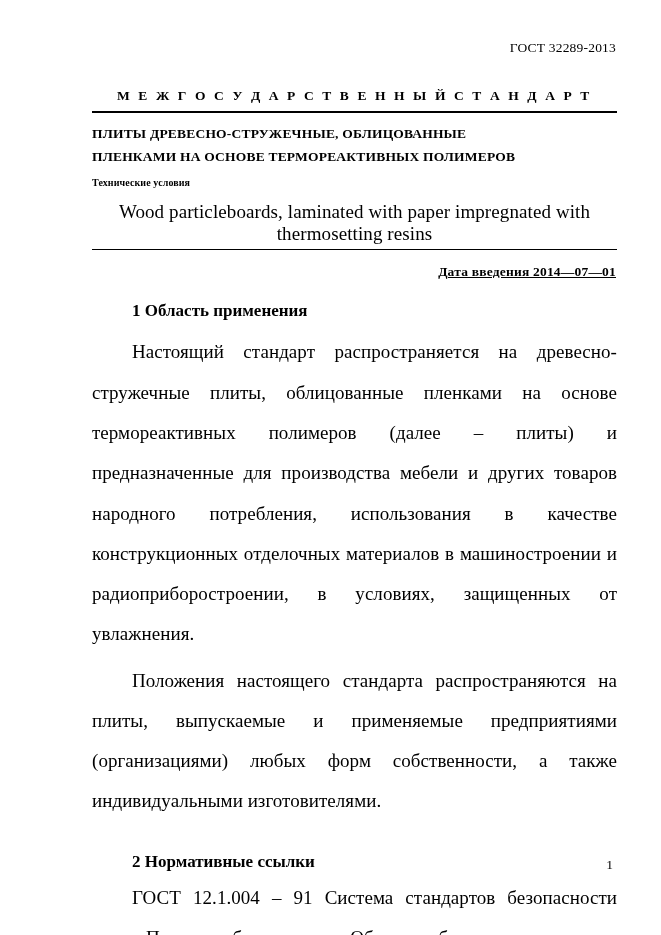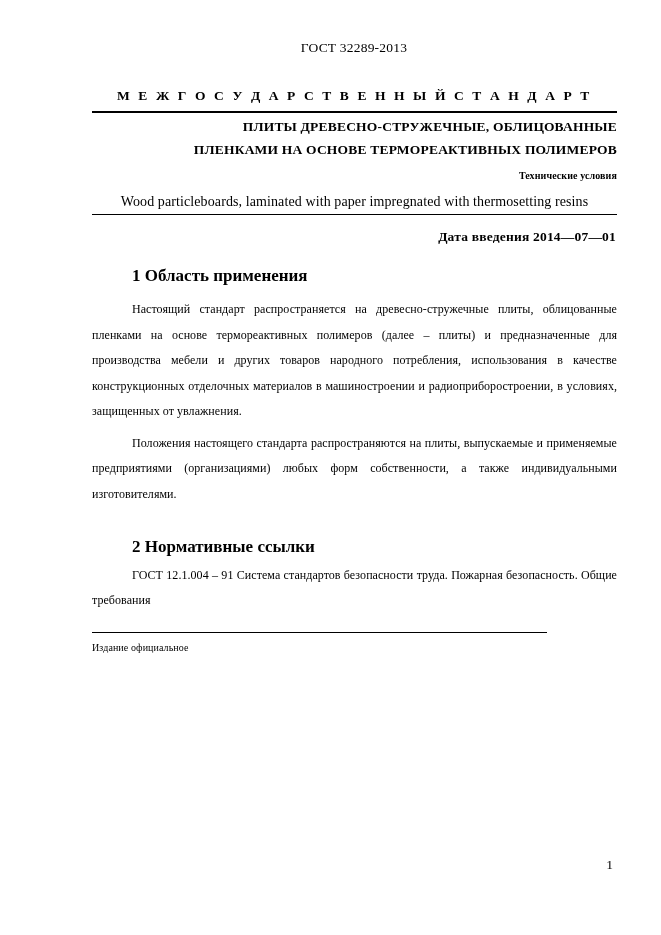--- a/index.html
+++ b/index.html
@@ -18,85 +18,86 @@
   .page {
     position: absolute;
     left: 0;
     top: 0;
     width: 661px;
     height: 935px;
     box-sizing: border-box;
     padding: 38px 44px 30px 92px;
   }
   .doc-code {
-    text-align: center;
+    text-align: right;
     font-size: 13.5px;
     letter-spacing: 0.2px;
     margin: 0 1px 0 0;
     padding-top: 2px;
   }
   .std-title {
     text-align: center;
     font-size: 13.5px;
     font-weight: bold;
     letter-spacing: 2.6px;
     margin-top: 32px;
     margin-bottom: 6px;
   }
   .rule-thick {
     border: 0;
     border-top: 2.2px solid #000;
     margin: 7px 0 0 0;
   }
   .title-block {
-    text-align: right;
-    margin-top: 2px;
+    text-align: left;
+    margin-top: 9px;
   }
   .title-line {
     font-size: 13.5px;
     font-weight: bold;
     letter-spacing: 0.2px;
     line-height: 1.72;
   }
   .subtitle {
     font-size: 10px;
     font-weight: bold;
     margin-top: 9px;
     letter-spacing: 0.1px;
   }
   .eng-title {
     text-align: center;
-    font-size: 14px;
+    font-size: 19px;
     margin-top: 13px;
     letter-spacing: 0.1px;
   }
   .rule-thin {
     border: 0;
     border-top: 1.4px solid #000;
     margin: 4px 0 0 0;
   }
   .date-line {
     text-align: right;
     font-size: 13.5px;
     font-weight: bold;
     margin-top: 14px;
     letter-spacing: 0.2px;
     padding-right: 1px;
+    text-decoration: underline;
   }
   .section-head {
     font-size: 17px;
     font-weight: bold;
     margin-top: 21px;
     text-indent: 40px;
   }
   .section-head.second {
     margin-top: 30px;
   }
   p.body {
-    font-size: 12px;
+    font-size: 19px;
     text-align: justify;
     text-justify: inter-word;
     line-height: 2.12;
     margin: 11px 0 0 0;
     text-indent: 40px;
     letter-spacing: 0.05px;
   }
   p.body.tight {
     margin-top: 6px;
   }

